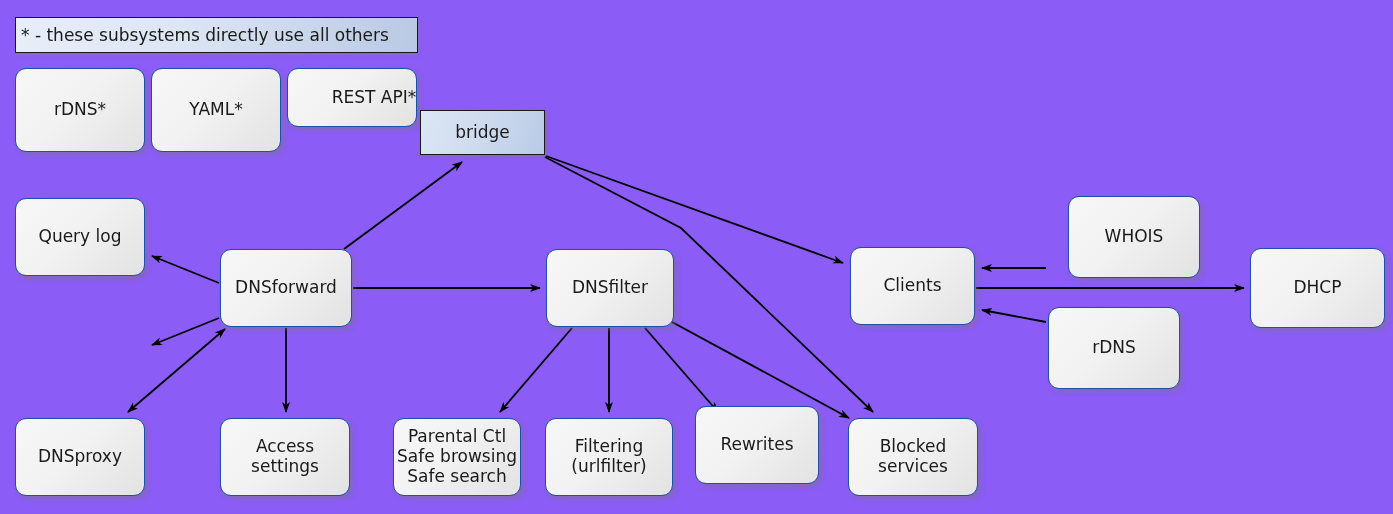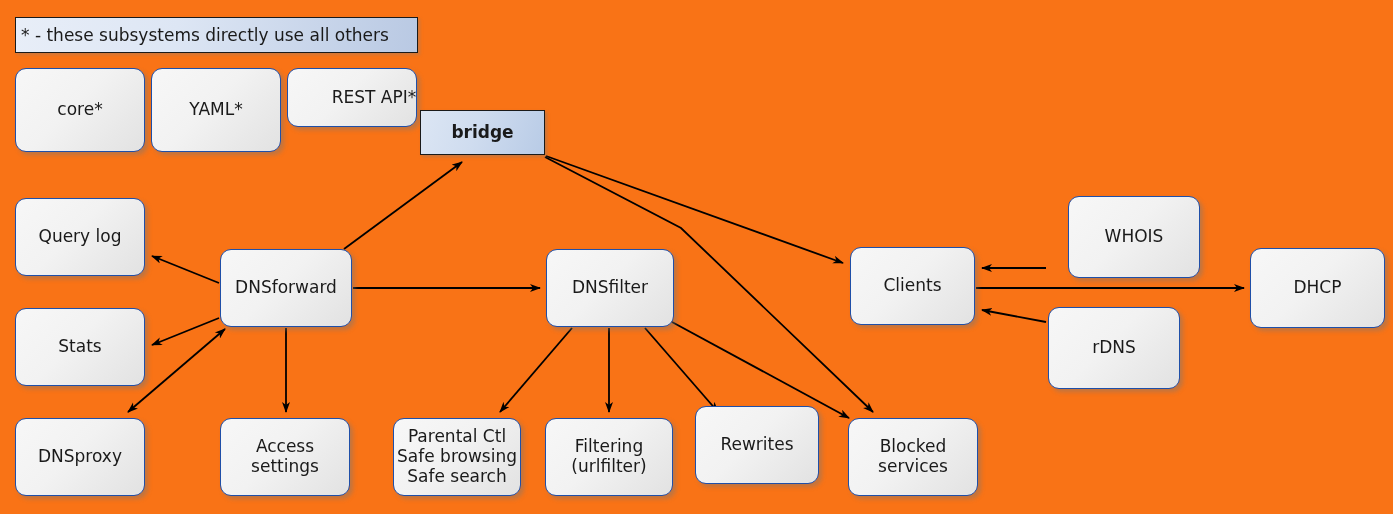--- a/index.html
+++ b/index.html
@@ -7,21 +7,21 @@
     padding: 0;
     background: #ffffff;
   }
   body {
     font-family: "DejaVu Sans", "Liberation Sans", sans-serif;
   }
   #canvas {
     position: relative;
     width: 1393px;
     height: 514px;
-    background: #f97316;
+    background: #8b5cf6;
     overflow: hidden;
   }
   svg#edges {
     position: absolute;
     left: 0;
     top: 0;
     width: 1393px;
     height: 514px;
     pointer-events: none;
   }
@@ -40,21 +40,20 @@
     font-size: 17px;
     line-height: 1.16;
     white-space: pre;
     z-index: 3;
   }
   .node.bridge {
     border: 1.6px solid #1a1a1a;
     border-radius: 0;
     background: linear-gradient(110deg, #dce6f4 0%, #cfdcef 45%, #b8cbe6 100%);
     box-shadow: 2px 2px 3px rgba(120,120,120,0.40);
-    font-weight: bold;
   }
   .legend {
     position: absolute;
     box-sizing: border-box;
     display: flex;
     align-items: center;
     justify-content: flex-start;
     border: 1.4px solid #1a1a1a;
     border-radius: 0;
     background: linear-gradient(100deg, #e8eef8 0%, #dde6f4 40%, #b9c9e3 100%);
@@ -114,36 +113,33 @@
     <line x1="1046" y1="322" x2="982" y2="310" stroke="#000" stroke-width="1.8" marker-end="url(#ah)"></line>
 
     <line x1="976" y1="288" x2="1244" y2="288" stroke="#000" stroke-width="1.8" marker-end="url(#ah)"></line>
   </svg>
 
   <div class="legend" style="left: 15px; top: 17px; width: 403px; height: 36px;">
     <span class="lbl">* - these subsystems directly use all others</span>
   </div>
 
   <div class="node" style="left: 15px; top: 68px; width: 130px; height: 84px;">
-    <span class="lbl">core*</span>
+    <span class="lbl">rDNS*</span>
   </div>
   <div class="node" style="left: 151px; top: 68px; width: 130px; height: 84px;">
     <span class="lbl">YAML*</span>
   </div>
   <div class="node" style="left: 287px; top: 68px; width: 130px; height: 59px; padding-left: 44px;">
     <span class="lbl">REST API*</span>
   </div>
   <div class="node bridge" style="left: 420px; top: 110px; width: 125px; height: 45px;">
     <span class="lbl">bridge</span>
   </div>
   <div class="node" style="left: 15px; top: 198px; width: 130px; height: 78px;">
     <span class="lbl">Query log</span>
-  </div>
-  <div class="node" style="left: 15px; top: 308px; width: 130px; height: 78px;">
-    <span class="lbl">Stats</span>
   </div>
   <div class="node" style="left: 15px; top: 418px; width: 130px; height: 78px;">
     <span class="lbl">DNSproxy</span>
   </div>
   <div class="node" style="left: 220px; top: 249px; width: 132px; height: 78px;">
     <span class="lbl">DNSforward</span>
   </div>
   <div class="node" style="left: 546px; top: 249px; width: 128px; height: 78px;">
     <span class="lbl">DNSfilter</span>
   </div>

